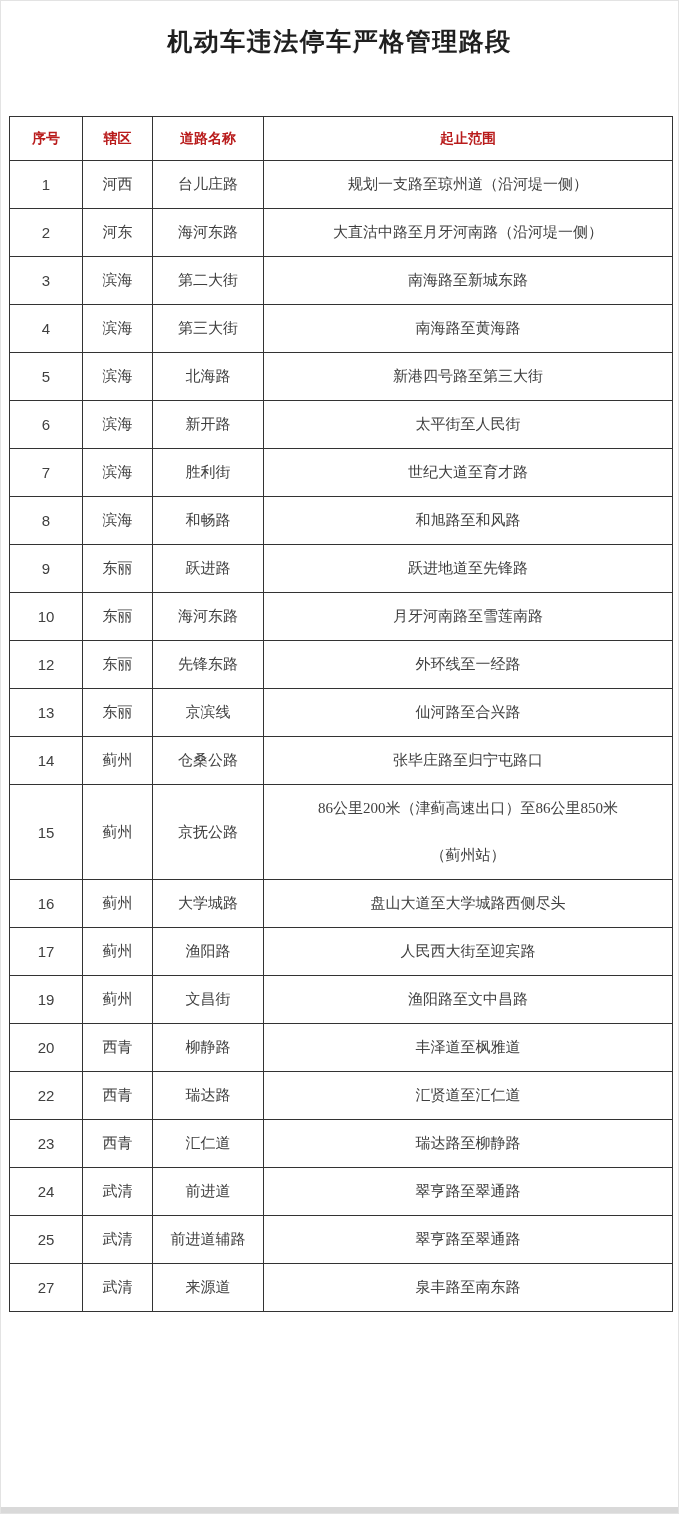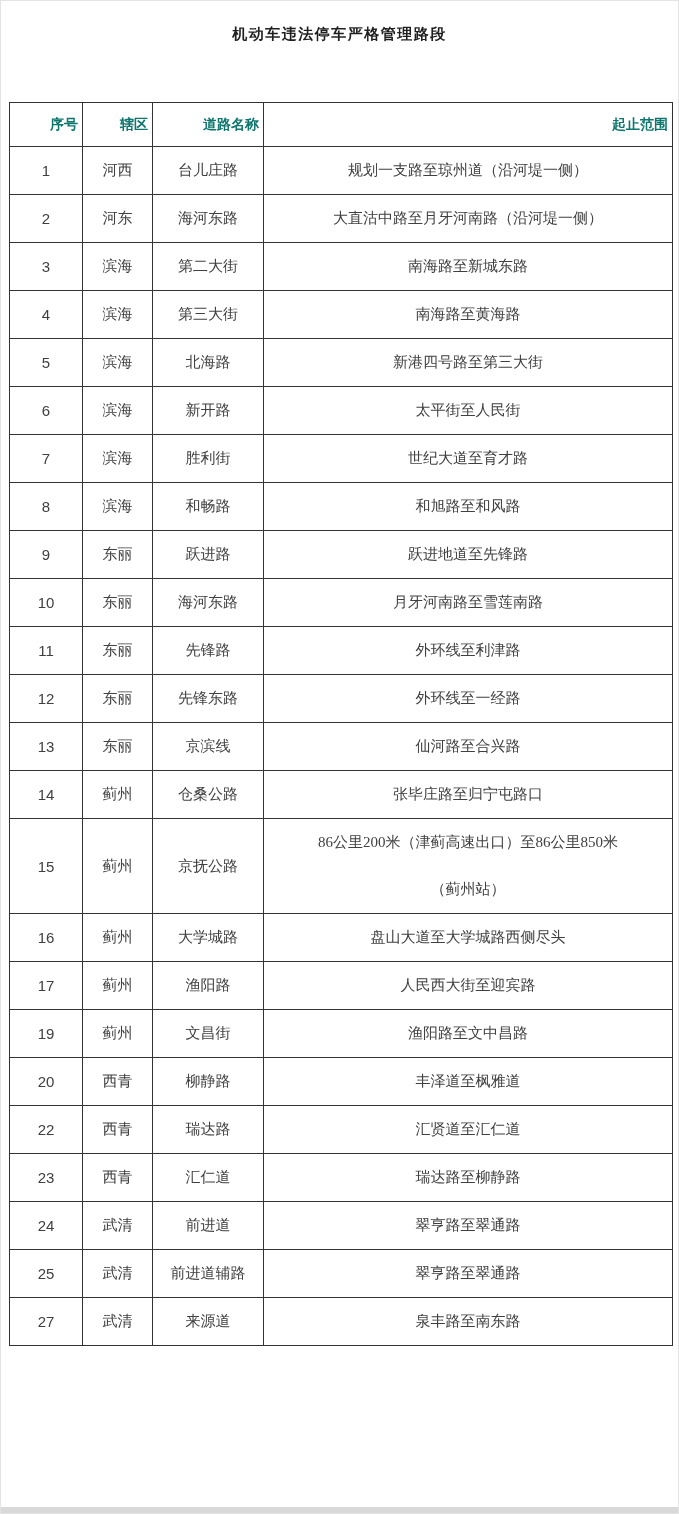--- a/index.html
+++ b/index.html
@@ -8,21 +8,21 @@
     height: 1514px;
     box-sizing: border-box;
     background: #ffffff;
     border: 1px solid #e3e3e3;
     position: relative;
     font-family: "Liberation Serif", "DejaVu Serif", serif;
   }
   .page-title {
     margin: 24px 0 0 0;
     text-align: center;
-    font-size: 15px;
+    font-size: 25px;
     font-weight: 600;
     letter-spacing: 1.5px;
     color: #1f1f1f;
     font-family: "Liberation Serif", "DejaVu Serif", serif;
   }
   table.road-table {
     border-collapse: collapse;
     table-layout: fixed;
     width: 663px;
     margin: 58px 0 0 8px;
@@ -32,22 +32,21 @@
     text-align: center;
     vertical-align: middle;
     color: #404040;
     padding: 0 4px;
     overflow: hidden;
   }
   .road-table th {
     height: 43px;
     font-size: 14px;
     font-weight: 700;
-    color: #0f766e;
-    text-align: right;
+    color: #b91c1c;
   }
   .road-table td {
     height: 46px;
     line-height: 47px;
     font-size: 15px;
   }
   .col-no  { font-family: "Liberation Sans", "DejaVu Sans", sans-serif; font-size: 15px; }
   .col-range { white-space: pre-line; }
   .bottom-edge {
     position: absolute;
@@ -131,26 +130,20 @@
         <td class="col-road">跃进路</td>
         <td class="col-range">跃进地道至先锋路</td>
       </tr>
       <tr>
         <td class="col-no">10</td>
         <td class="col-district">东丽</td>
         <td class="col-road">海河东路</td>
         <td class="col-range">月牙河南路至雪莲南路</td>
       </tr>
       <tr>
-        <td class="col-no">11</td>
-        <td class="col-district">东丽</td>
-        <td class="col-road">先锋路</td>
-        <td class="col-range">外环线至利津路</td>
-      </tr>
-      <tr>
         <td class="col-no">12</td>
         <td class="col-district">东丽</td>
         <td class="col-road">先锋东路</td>
         <td class="col-range">外环线至一经路</td>
       </tr>
       <tr>
         <td class="col-no">13</td>
         <td class="col-district">东丽</td>
         <td class="col-road">京滨线</td>
         <td class="col-range">仙河路至合兴路</td>

